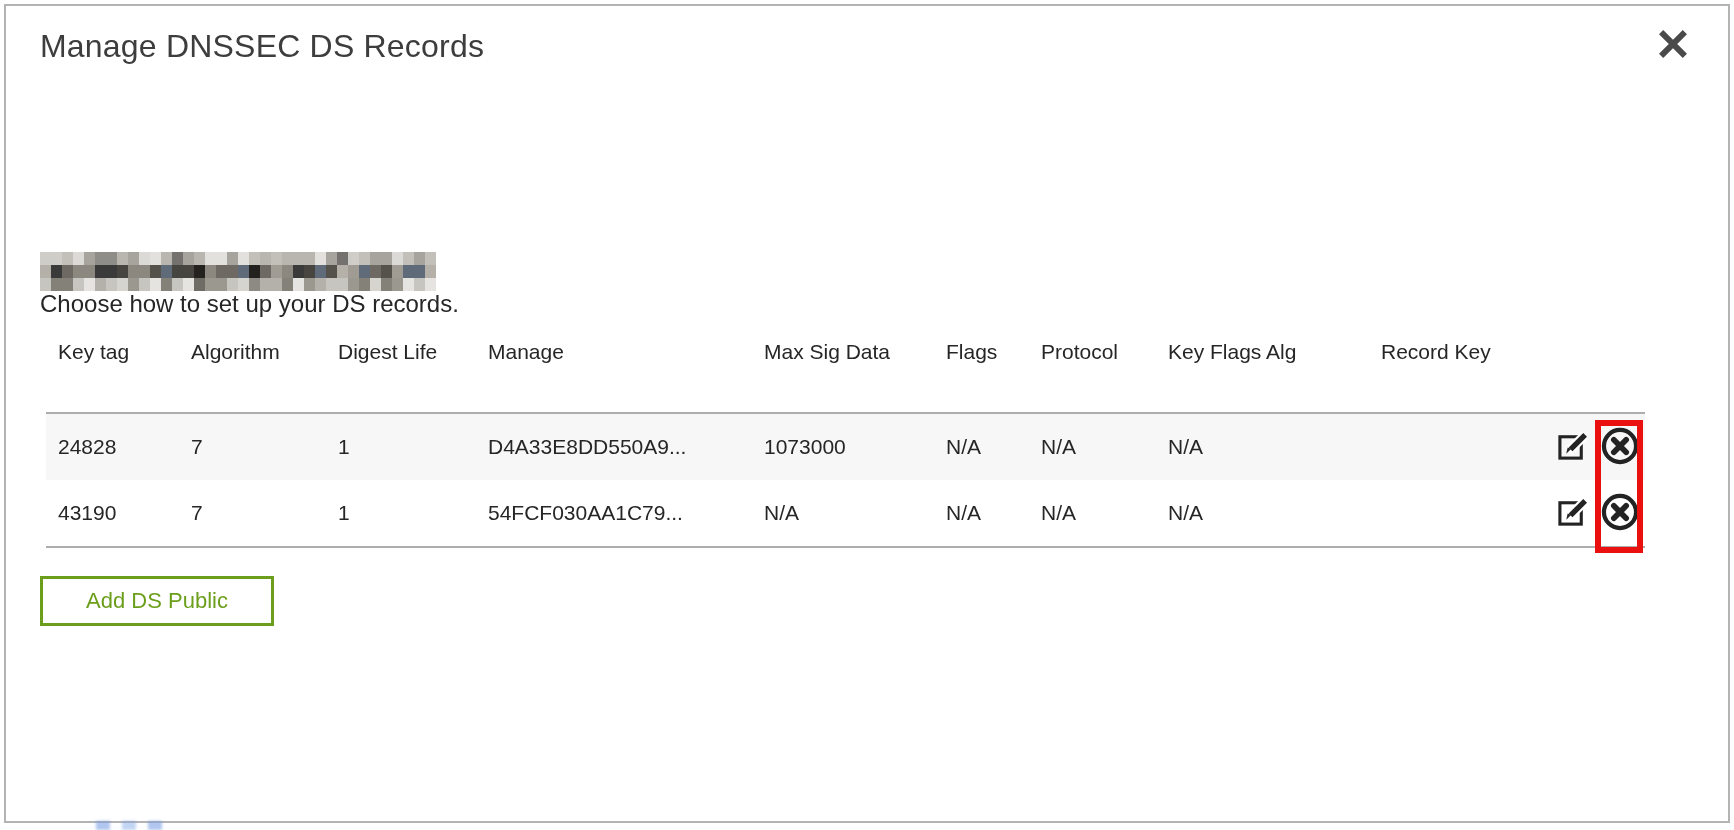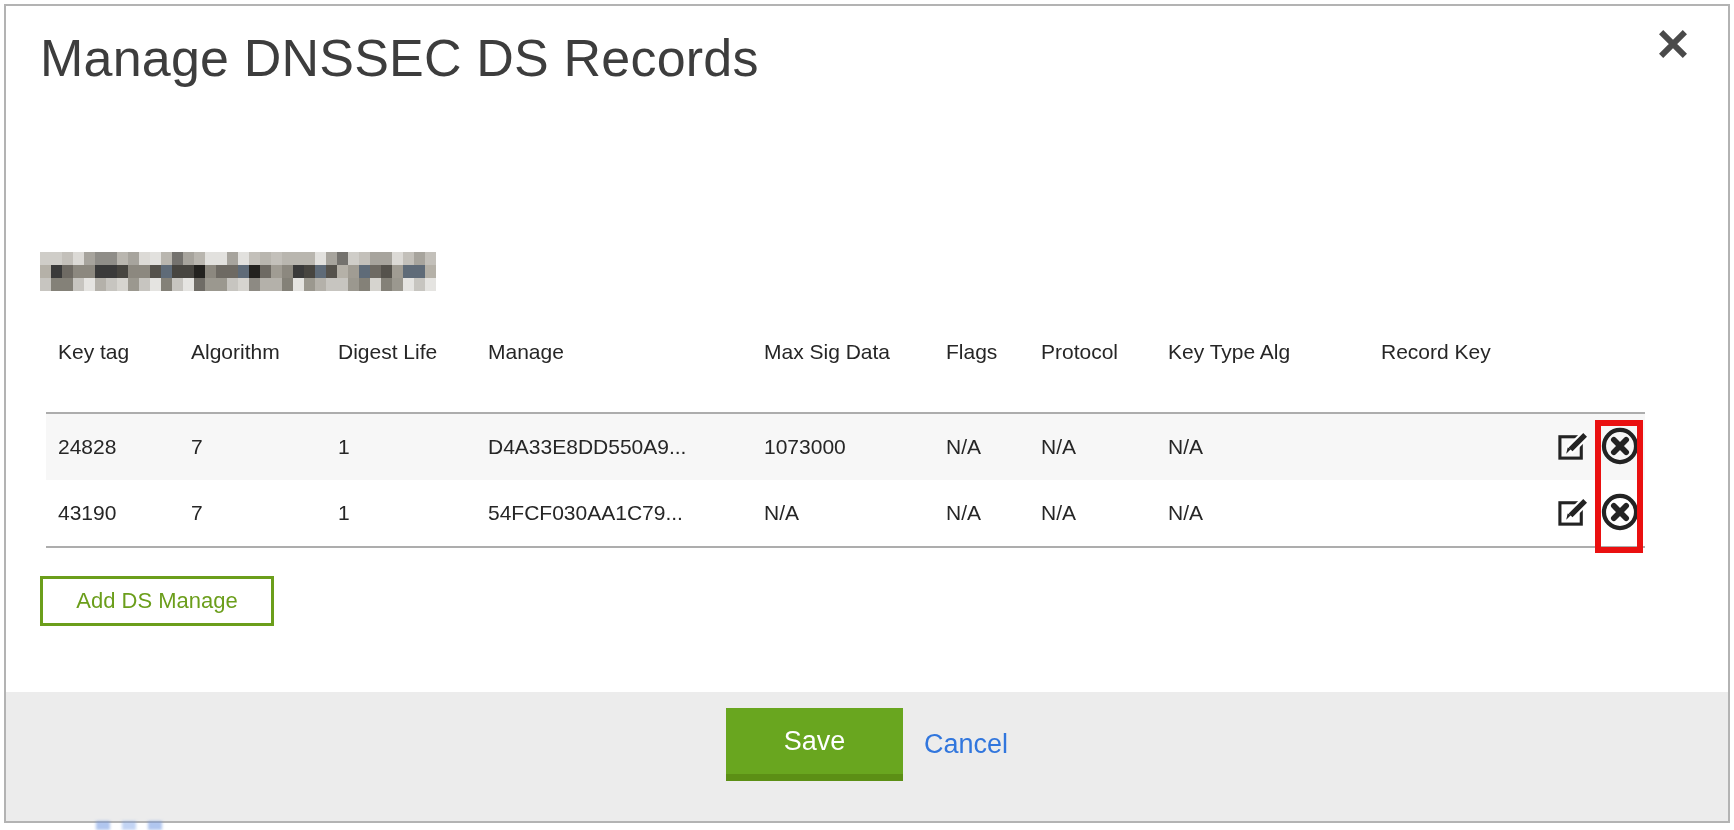--- a/index.html
+++ b/index.html
@@ -14,21 +14,21 @@
   .dialog {
     position: absolute;
     left: 4px; top: 4px;
     width: 1726px; height: 819px;
     border: 2px solid #b3b3b3;
     background: #ffffff;
     box-sizing: border-box;
   }
   .dialog-title {
     position: absolute; left: 34px; top: 22px;
-    font-size: 52px; font-weight: 300; color: #3d3d3d;
+    font-size: 32px; font-weight: 300; color: #3d3d3d;
     letter-spacing: 0.2px;
   }
   .close-btn {
     position: absolute; right: 34px; top: 18px;
     width: 42px; height: 42px;
     background: none; border: none; padding: 0;
     cursor: pointer;
   }
   
   .redacted-domain {
@@ -250,20 +250,21 @@
       <div class="px" style="background: rgb(155, 152, 143);"></div>
       <div class="px" style="background: rgb(132, 129, 120);"></div>
       <div class="px" style="background: rgb(214, 212, 207);"></div>
       <div class="px" style="background: rgb(132, 129, 120);"></div>
       <div class="px" style="background: rgb(155, 152, 143);"></div>
       <div class="px" style="background: rgb(229, 228, 225);"></div>
       <div class="px" style="background: rgb(199, 197, 192);"></div>
       <div class="px" style="background: rgb(229, 228, 225);"></div>
     </div>
 
+  <div class="instruction">Choose how to set up your DS records.</div>
 
   <div class="table-wrap">
     <table class="ds-table">
       <colgroup>
         <col class="c1">
           <col class="c2">
           <col class="c3">
           <col class="c4">
           <col class="c5">
         <col class="c6">
@@ -282,21 +283,21 @@
   <th>Digest Life</th>
 
   <th>Manage</th>
 
   <th>Max Sig Data</th>
 
   <th>Flags</th>
 
   <th>Protocol</th>
 
-  <th>Key Type Alg</th>
+  <th>Key Flags Alg</th>
 
   <th>Record Key</th>
 <th class="th-actions"></th>
         </tr>
       </thead>
       <tbody>
   <tr>
     <td class="cell">24828</td>
     <td class="cell">7</td>
     <td class="cell">1</td>
@@ -357,22 +358,18 @@
           </svg>
         </span>
       </button>
     </td>
   </tr>
 </tbody>
     </table>
     <div class="annotation-box"></div>
   </div>
 
-  <button class="add-record-btn">Add DS Manage</button>
-
-  <div class="footer">
-    <button class="save-btn">Save</button>
-    <a class="cancel-link">Cancel</a>
-  </div>
+  <button class="add-record-btn">Add DS Public</button>
+
 
 </div>
 
 <div class="behind-fragment"></div>
 
 </body></html>

